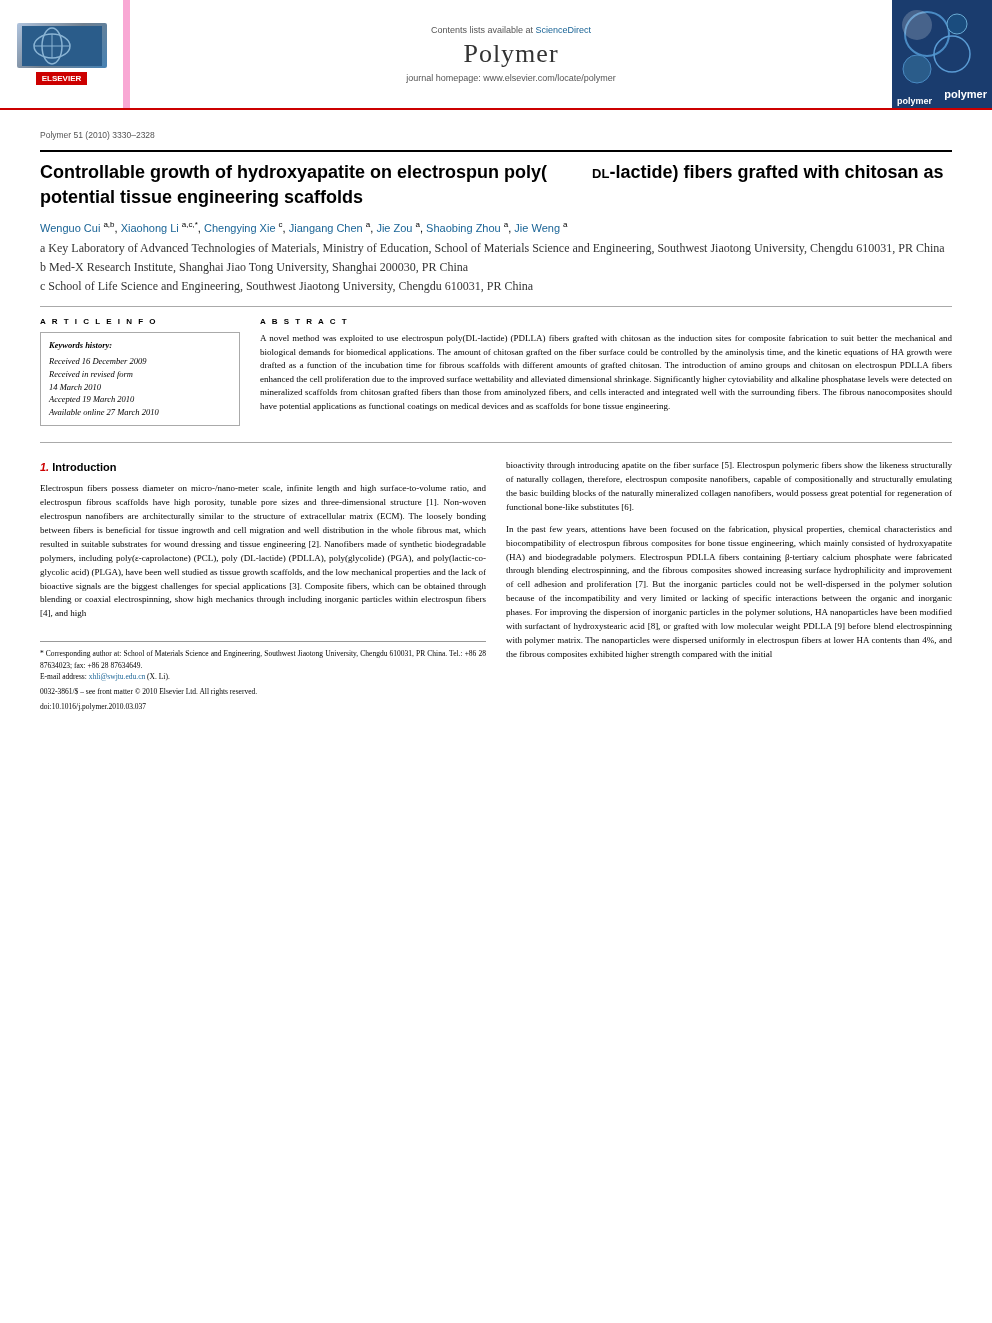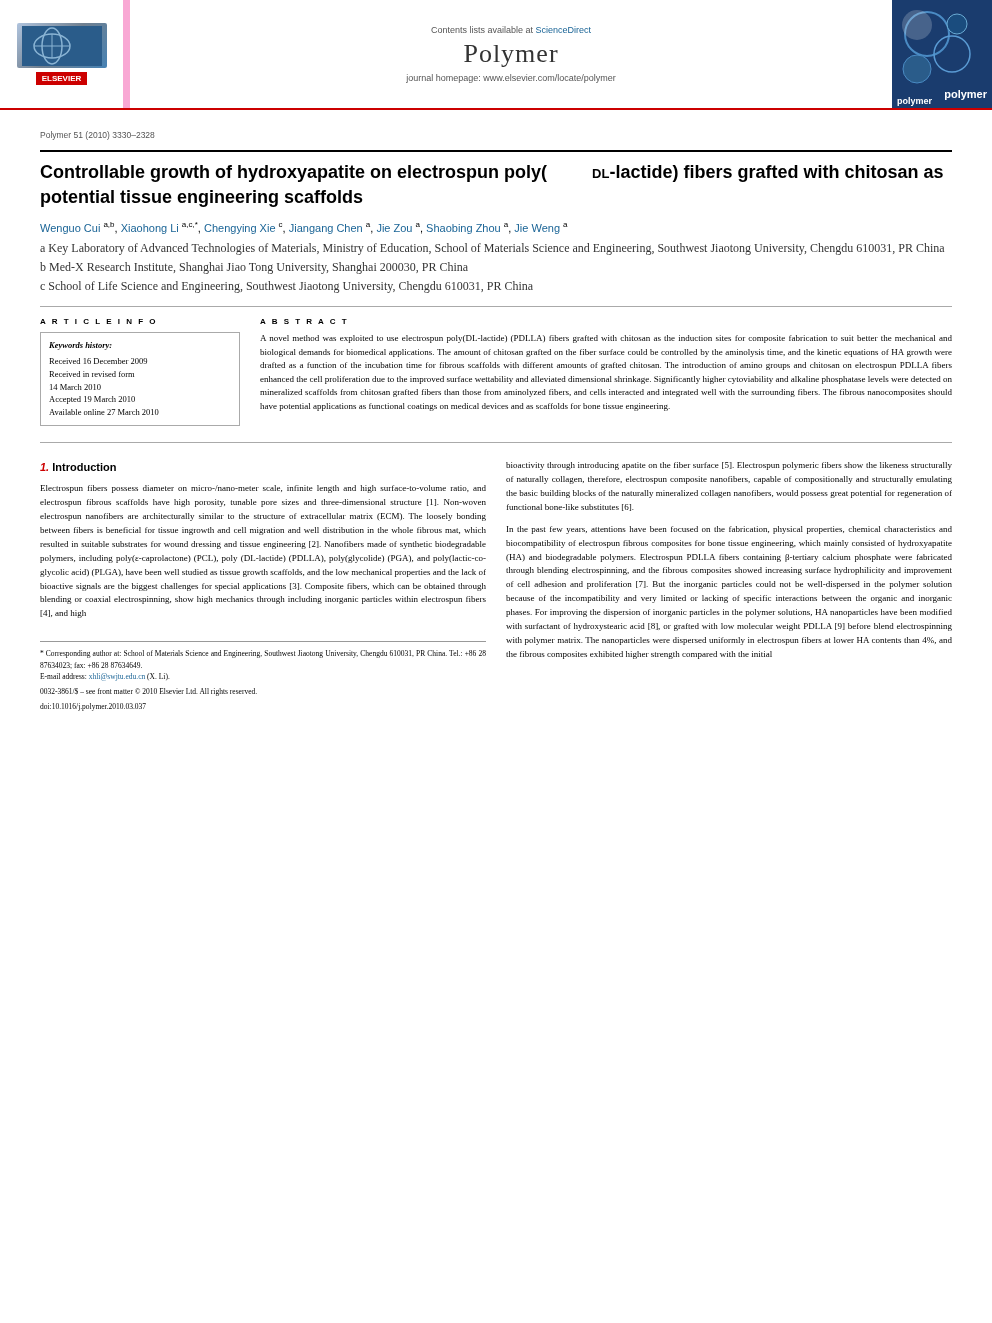--- a/index.html
+++ b/index.html
@@ -187,21 +187,21 @@
       padding: 6px 8px;
       font-size: 8.5px;
       line-height: 1.5;
     }
     .info-label {
       font-style: italic;
       font-size: 8.5px;
       font-weight: bold;
       margin-bottom: 3px;
     }
-    .info-date { font-size: 8.5px; }
+    .info-date { font-size: 8.5px; font-style: italic; }
 
     .keywords-box {
       border: 1px solid #aaa;
       border-top: none;
       padding: 6px 8px;
     }
     .kw-label {
       font-style: italic;
       font-size: 8.5px;
       font-weight: bold;

